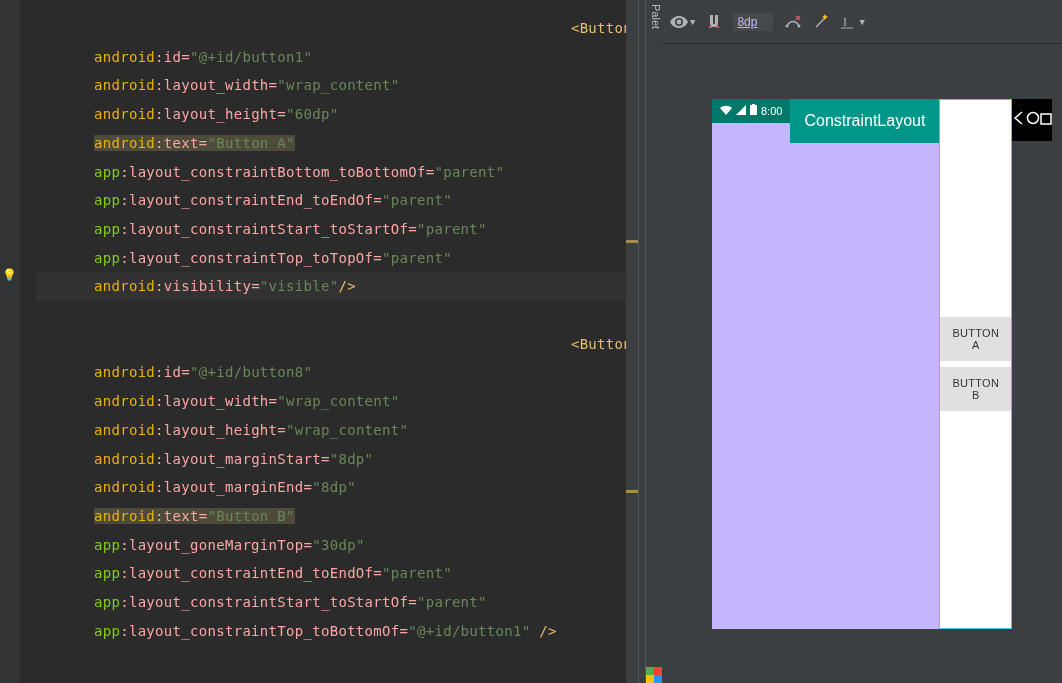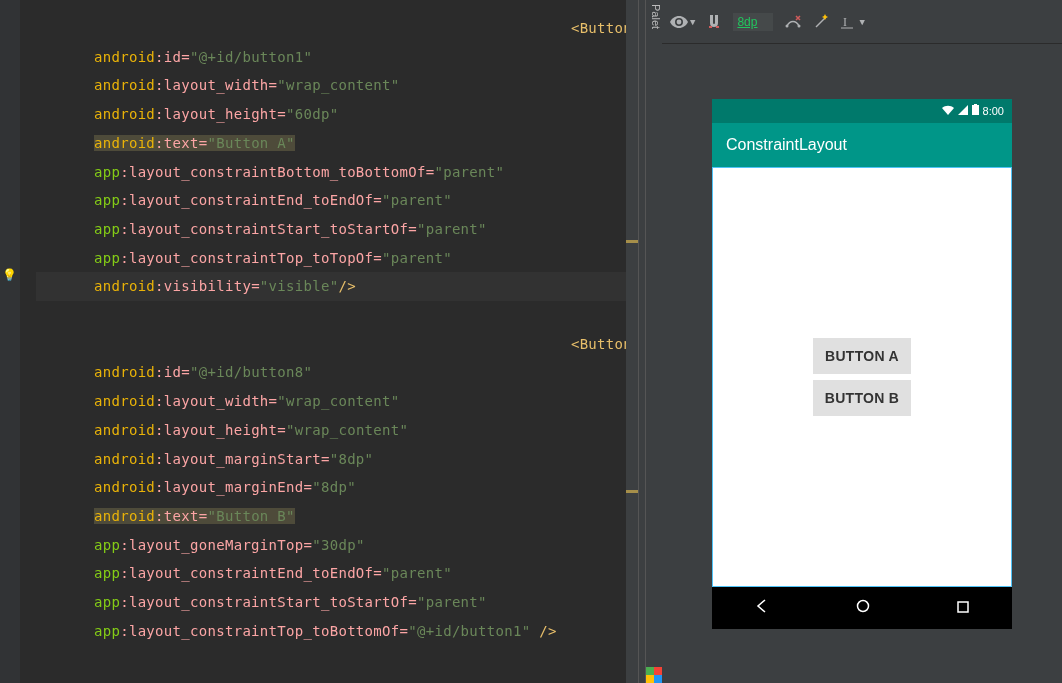--- a/index.html
+++ b/index.html
@@ -110,39 +110,38 @@
     .toolbar-icon {
       color: #afb1b3;
       font-size: 14px;
       cursor: pointer;
       display: flex;
       align-items: center;
     }
     .dp-input {
       background: #45494a;
       border: none;
-      color: #22c55e;
+      color: #c4b5fd;
       width: 40px;
       font-size: 12px;
       padding: 2px 4px;
       text-decoration: underline;
     }
     .preview-canvas {
       flex: 1;
       background: #3c3f41;
       display: flex;
       align-items: center;
       justify-content: center;
     }
     .device-frame {
       width: 300px;
       height: 530px;
-      background: #ffffff;
-      display: flex;
-      flex-direction: column;
+      background: #c4b5fd;
+      display: flex;
     }
     .status-bar {
       height: 24px;
       background: #00796b;
       display: flex;
       align-items: center;
       justify-content: flex-end;
       padding: 0 8px;
       gap: 4px;
       color: #fff;
@@ -167,26 +166,25 @@
       position: relative;
       display: flex;
       flex-direction: column;
       align-items: center;
       justify-content: center;
     }
     .btn-preview {
       background: #e0e0e0;
       border: none;
       padding: 10px 12px;
-      font-size: 14px;
+      font-size: 11px;
       font-family: sans-serif;
       color: #333;
       margin: 3px 0;
       letter-spacing: 0.3px;
-      font-weight: bold;
     }
     .nav-bar {
       height: 42px;
       background: #000;
       display: flex;
       align-items: center;
       justify-content: space-around;
     }
     .nav-icon {
       color: #fff;

